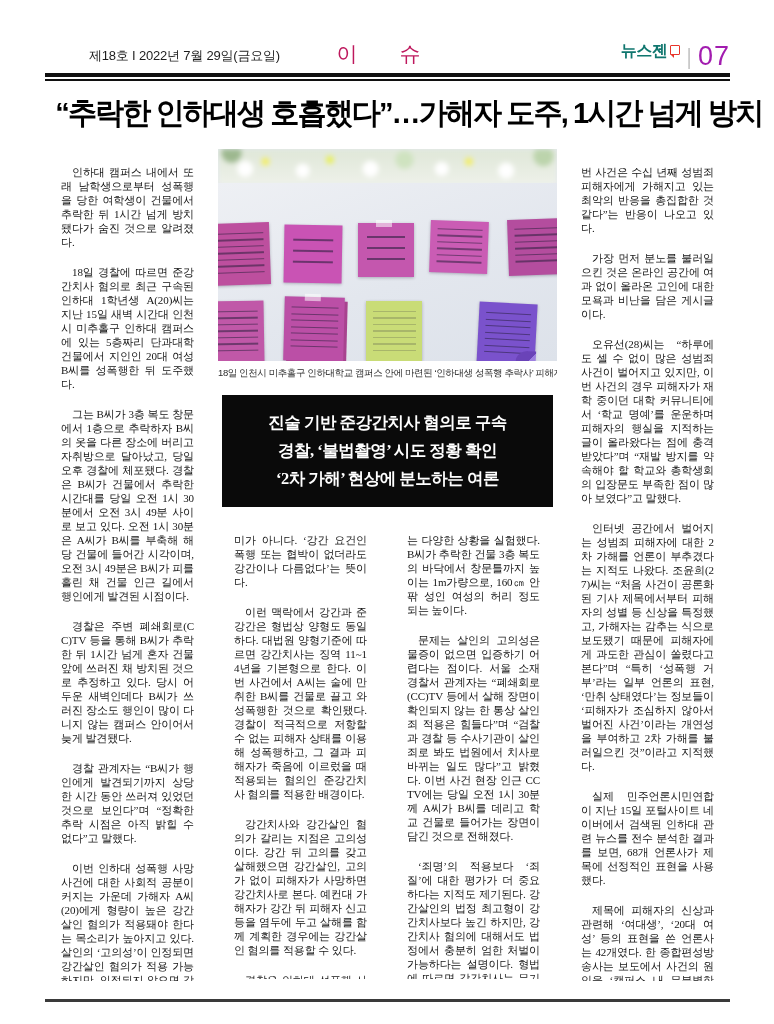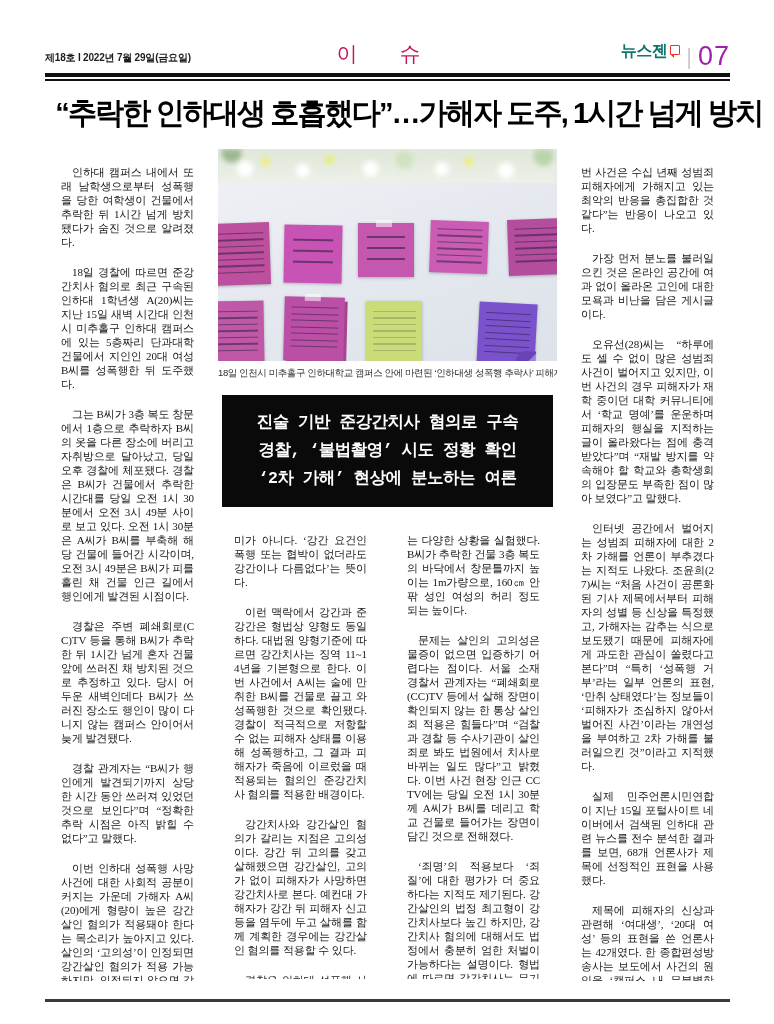--- a/index.html
+++ b/index.html
@@ -2,21 +2,21 @@
 <html lang="ko"><head>
 <meta charset="utf-8">
 <style>
   html,body{margin:0;padding:0;background:#ffffff;}
   .page{position:relative;width:774px;height:1024px;background:#ffffff;overflow:hidden;
         font-family:"Liberation Serif","DejaVu Serif",serif;color:#141414;}
   .content{position:absolute;left:45px;top:38px;width:685px;}
 
   
   .mh-row{display:flex;align-items:flex-end;justify-content:space-between;position:relative;height:30px;}
-  .mh-date{font-family:"Liberation Sans","DejaVu Sans",sans-serif;font-weight:700;font-size:10px;color:#1c1c1c;letter-spacing:-0.2px;padding-bottom:3px;}
+  .mh-date{font-family:"Liberation Sans","DejaVu Sans",sans-serif;font-weight:400;font-size:13px;color:#1c1c1c;letter-spacing:-0.2px;padding-bottom:3px;margin-left:44px;}
   .mh-section{position:absolute;left:50%;transform:translateX(-50%);bottom:0;
       font-family:"Liberation Sans","DejaVu Sans",sans-serif;font-weight:400;font-size:21px;color:#be185d;
       letter-spacing:18px;margin-right:-18px;white-space:nowrap;}
   .mh-logo{display:flex;align-items:flex-end;gap:6px;}
   .mh-logo-text{font-family:"Liberation Sans","DejaVu Sans",sans-serif;font-weight:900;font-size:16px;color:#0f766e;letter-spacing:-0.5px;padding-bottom:6px;}
   .mh-bubble{position:relative;width:8px;height:8px;border:1.6px solid #e8342a;border-radius:1px;margin-bottom:13px;margin-left:-3px;}
   .mh-bubble::after{content:"";position:absolute;left:-1px;bottom:-4px;width:0;height:0;
       border-right:4px solid #e8342a;border-bottom:4px solid transparent;}
   .mh-bar{font-family:"Liberation Sans","DejaVu Sans",sans-serif;font-weight:400;font-size:22px;color:#c9c9c9;line-height:22px;}
   .mh-page{font-family:"Liberation Sans","DejaVu Sans",sans-serif;font-weight:400;font-size:27px;color:#a21caf;line-height:24px;letter-spacing:1px;}
@@ -71,21 +71,21 @@
   .n7{left:66px;top:114px;width:60px;height:64px;background:#bb4fa6;transform:rotate(1.5deg);box-shadow:3px 4px 0 #a8438f,0 1px 3px rgba(40,30,60,.35);}
   .n8{left:148px;top:118px;width:56px;height:60px;background:#c9dc77;}
   .n9{left:260px;top:120px;width:58px;height:64px;background:#7a52cc;transform:rotate(3deg);}
   .n9::after{content:"";position:absolute;right:-1px;bottom:-1px;width:20px;height:18px;
       background:linear-gradient(315deg,#e6eaf0 0 5px,#9d7fe0 5px 11px,#6a43b8 11px);border-top-left-radius:60%;}
   .caption{margin-top:6px;font-family:"Liberation Sans","DejaVu Sans",sans-serif;font-size:9.5px;
       color:#2a2a2a;letter-spacing:-0.4px;white-space:nowrap;overflow:hidden;}
 
   
   .quote{margin:15px 4px 10px 4px;background:#0a0a0a;color:#ffffff;text-align:center;
-      padding:14px 0;font-family:Liberation Mono, monospace;font-weight:700;
+      padding:14px 0;font-family:Liberation Serif, serif;font-weight:700;
       font-size:16.5px;line-height:28px;letter-spacing:-0.5px;}
 
   .midcols{display:flex;gap:8px;height:462px;overflow:hidden;}
   .midcols .col{height:462px;font-family:Liberation Serif, serif;}
 
   .bottom-rule{position:absolute;left:45px;top:999px;width:685px;border-top:3px solid #3a3a3a;}
 </style>
 </head>
 <body>
 

